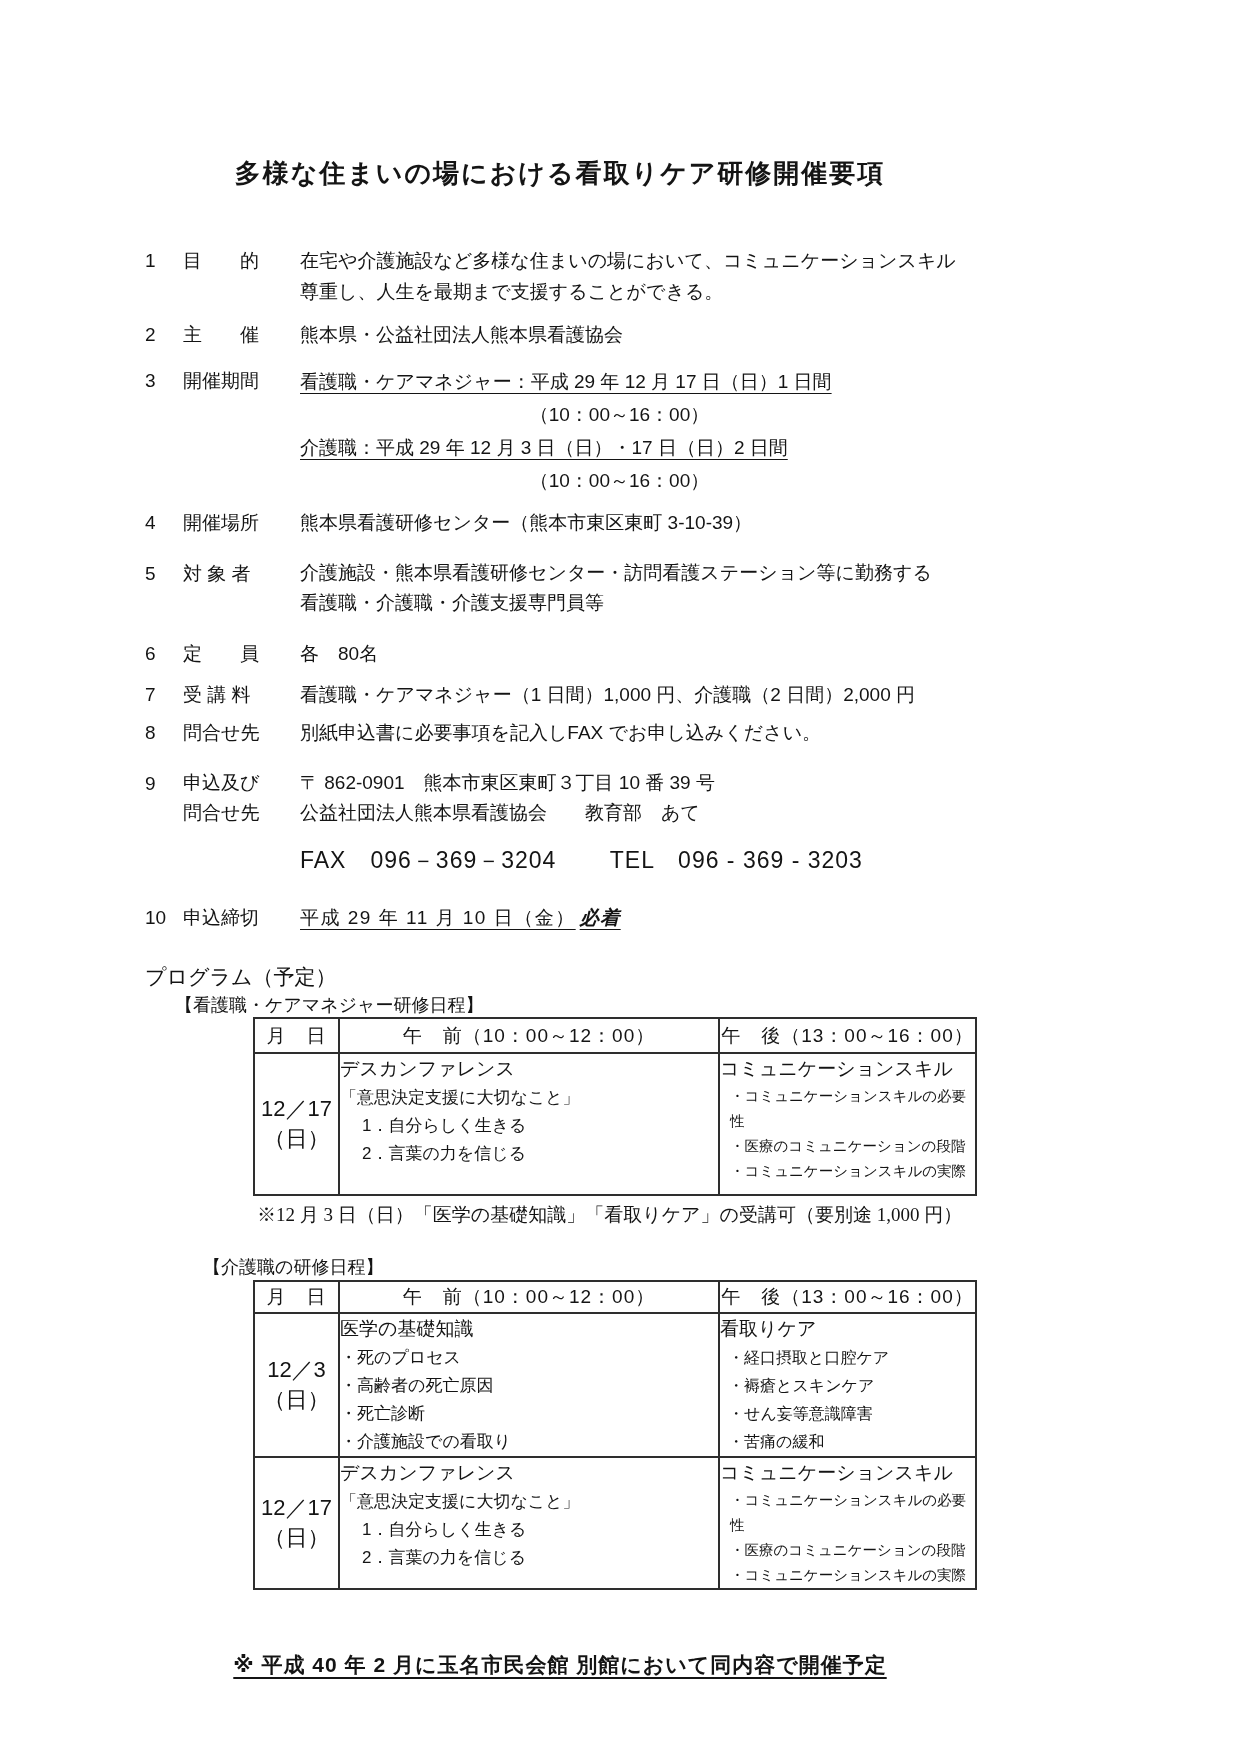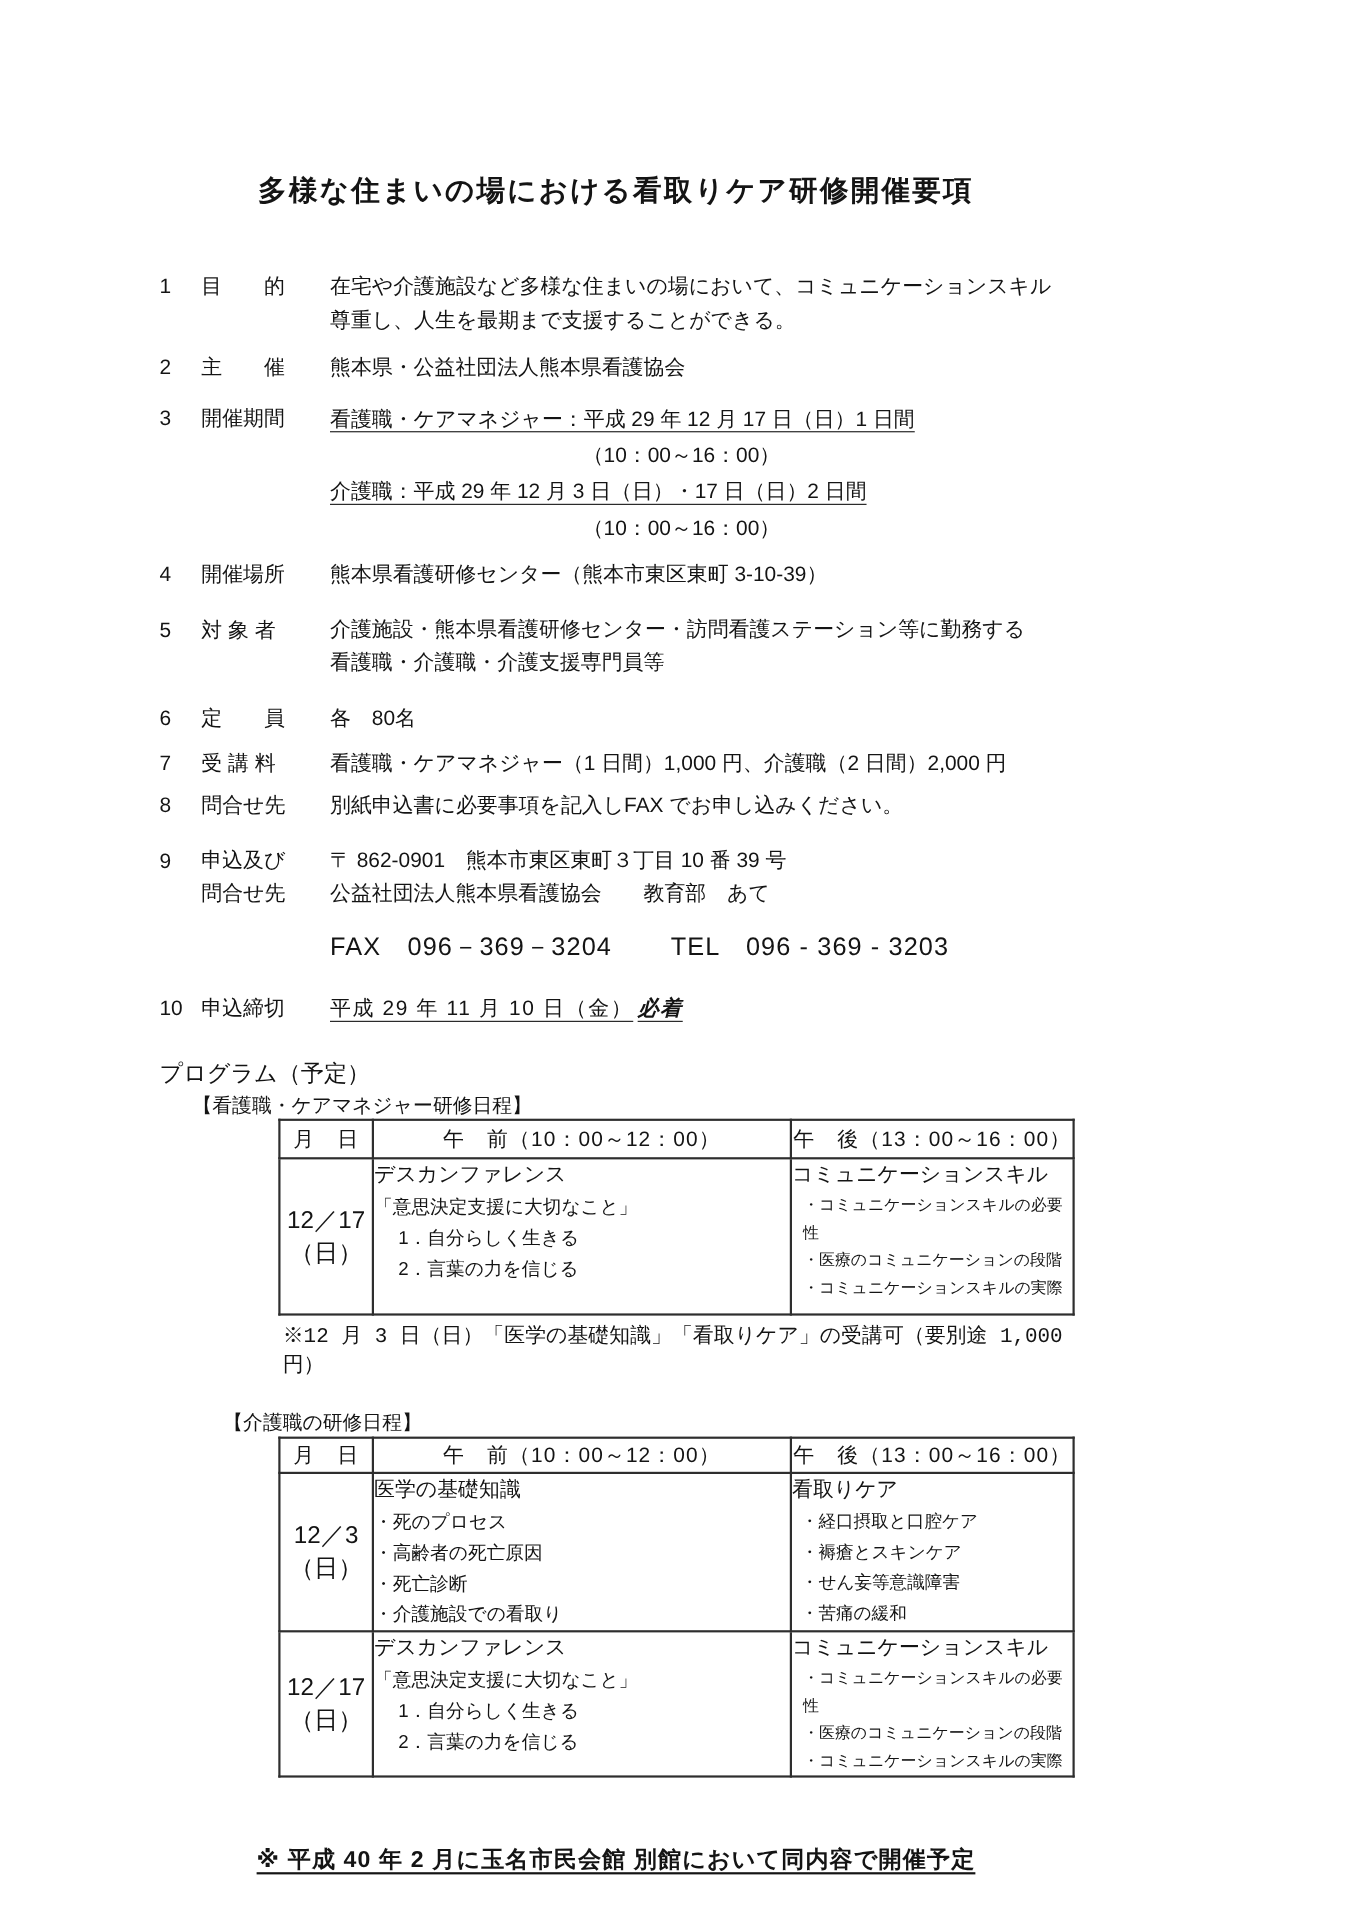--- a/index.html
+++ b/index.html
@@ -73,21 +73,21 @@
   .s-pt { font-size:17px; line-height:28px; padding-left:22px; }
   .s-bullet-sm { font-size:14.5px; line-height:25px; padding-left:10px; }
   .s-bullet-lg { font-size:17px; line-height:28px; }
   .s-bullet-md { font-size:16px; line-height:28px; padding-left:8px; }
   .row1 td { height:140px; }
   .t2 .row1 td { height:135px; }
   .t2 .row2 td { height:130px; }
 
   .table-note {
     margin:6px 0 0 112px;
-    font-family:Liberation Mono, monospace;
+    font-family:Liberation Serif, serif;
     font-size:19px; line-height:26px;
   }
 
   .footer-note {
     margin-top:60px; text-align:center;
     font-size:21px; line-height:30px; font-weight:bold;
     text-decoration:underline; text-underline-offset:5px;
     letter-spacing:1px;
   }
 </style>

